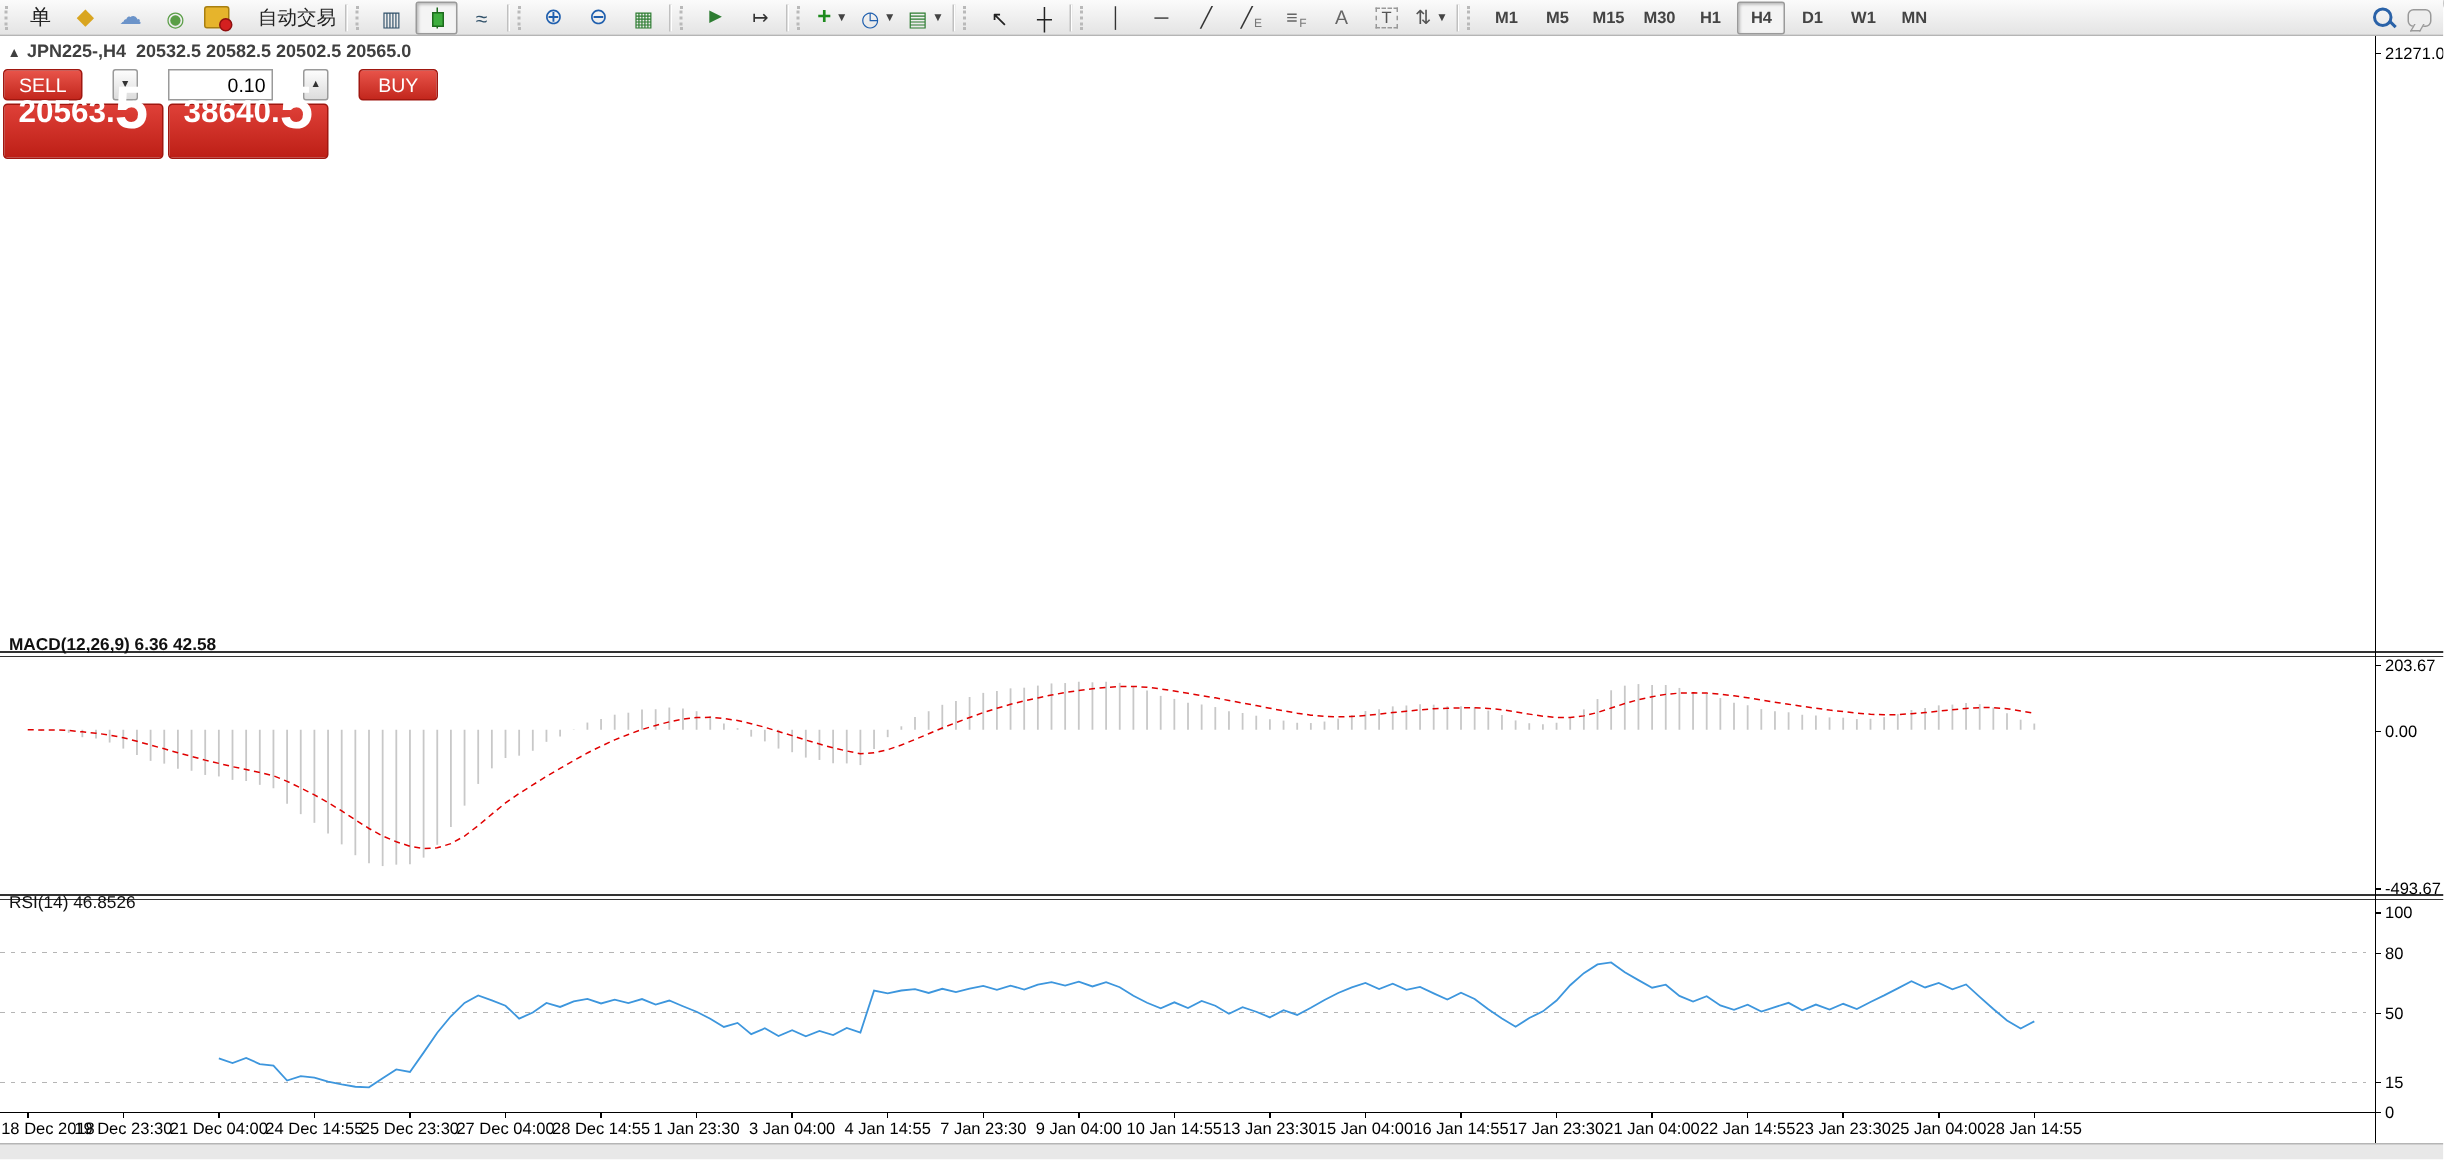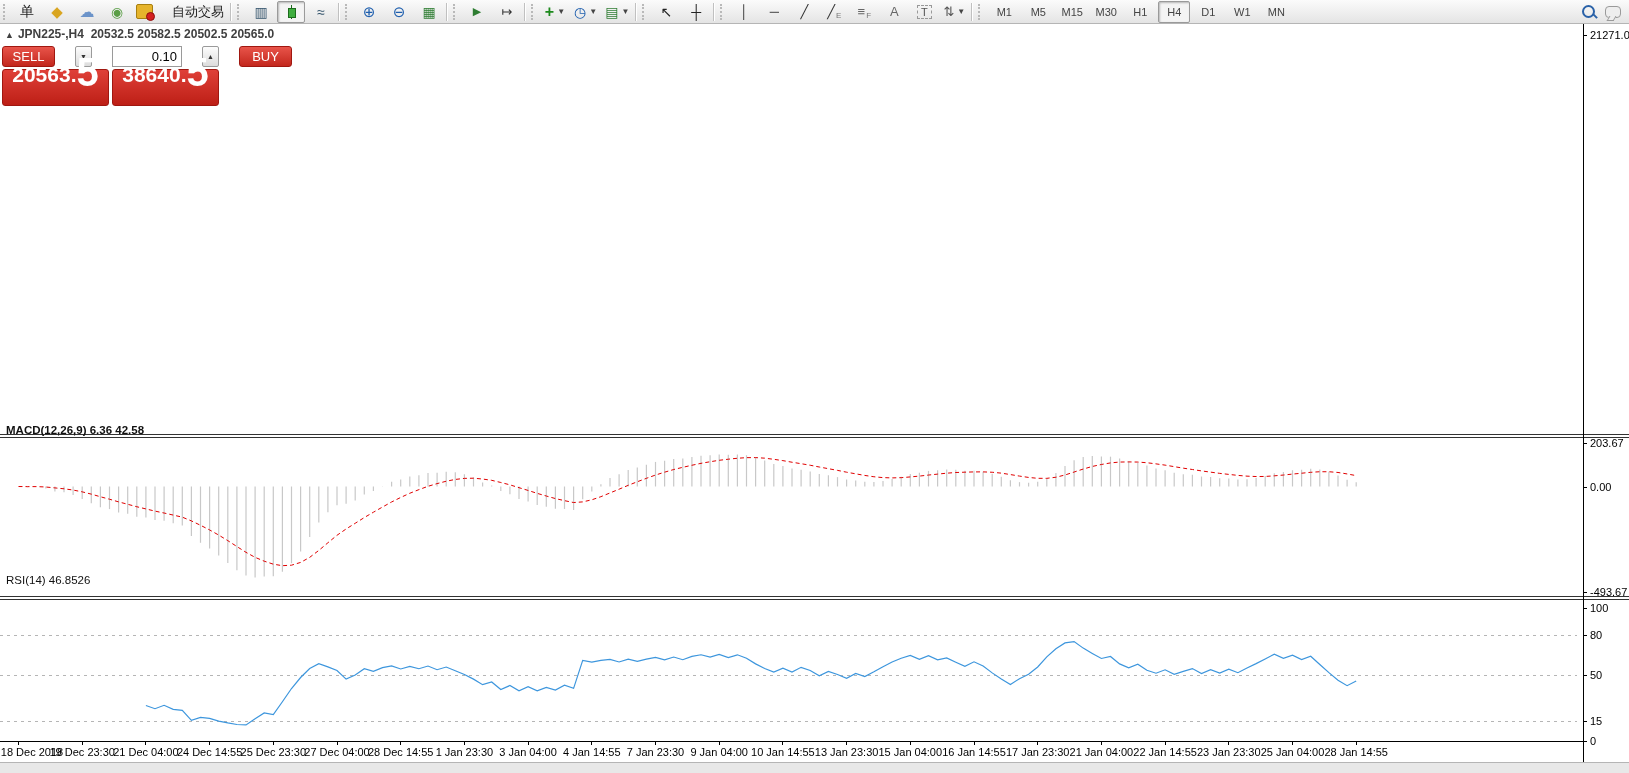--- a/index.html
+++ b/index.html
@@ -10,40 +10,40 @@
     display:flex;align-items:center;z-index:10;}
   .tb-grip{width:4px;height:16px;margin:0 3px;border-left:2px dotted #b9b9b9;}
   .tb-sep{width:1px;height:18px;background:#c0c0c0;margin:0 2px;border-right:1px solid #fff;}
   .tb-btn{height:20px;min-width:22px;display:inline-flex;align-items:center;justify-content:center;
     margin:0 1px;border:1px solid transparent;border-radius:2px;font-size:13px;color:#333;
     cursor:default;position:relative;padding:0 2px;}
   .tb-btn.pressed{background:#f4f4f4;border:1px solid #9a9a9a;box-shadow:inset 1px 1px 2px rgba(0,0,0,.25);}
   .tb-btn .glyph{line-height:1;}
   .tb-btn .sub{font-size:8px;color:#777;margin-left:1px;margin-top:8px;}
   .tb-btn .dd{font-size:8px;color:#444;margin-left:3px;}
-  .tb-btn.tf{font-size:11px;color:#444;min-width:26px;font-weight:normal;}
+  .tb-btn.tf{font-size:11px;color:#444;min-width:26px;font-weight:bold;}
   .tb-text{font-size:14px;color:#222;}
   .tb-label{font-size:13px;color:#222;margin-left:19px;}
   .icon-candle{display:inline-block;width:9px;height:14px;position:relative;}
   .icon-candle::before{content:"";position:absolute;left:4px;top:0;width:1px;height:14px;background:#1d6b1d;}
   .icon-candle::after{content:"";position:absolute;left:1px;top:3px;width:6px;height:8px;background:#3fae3f;border:1px solid #1d6b1d;}
   .icon-autotrade{display:inline-block;width:15px;height:13px;position:relative;background:#e6b42c;border:1px solid #a87f10;border-radius:2px;}
   .icon-autotrade::after{content:"";position:absolute;right:-3px;bottom:-3px;width:7px;height:7px;background:#d42020;border:1px solid #8e0f0f;border-radius:50%;}
   .icon-boxT{border:1px dashed #999;padding:0 3px;font-size:11px;color:#555;}
   #toolbar-right{position:absolute;right:8px;top:0;height:23px;display:flex;align-items:center;gap:10px;z-index:11;}
   .icon-search{display:inline-block;width:9px;height:9px;border:2px solid #2a62a8;border-radius:50%;position:relative;}
   .icon-search::after{content:"";position:absolute;left:8px;top:8px;width:6px;height:2px;background:#2a62a8;transform:rotate(45deg);}
   .icon-chat{display:inline-block;width:14px;height:10px;background:#eee;border:1px solid #9a9a9a;border-radius:4px;position:relative;}
   .icon-chat::after{content:"";position:absolute;left:2px;top:9px;width:5px;height:4px;background:#eee;border:1px solid #9a9a9a;border-top:none;transform:skewX(-30deg);}
   
   #chart-svg{position:absolute;left:0;top:0;z-index:1;}
   #symbol-title{position:absolute;left:5px;top:27px;font-size:12px;font-weight:bold;color:#404040;z-index:4;}
   #symbol-title .mk{font-size:9px;margin-right:4px;}
   #macd-label{position:absolute;left:6px;top:424px;font-size:11.5px;color:#111;z-index:4;font-weight:bold;}
-  #rsi-label{position:absolute;left:6px;top:574px;font-size:11.5px;color:#111;z-index:4;}
+  #rsi-label{position:absolute;left:6px;top:596px;font-size:11.5px;color:#111;z-index:4;}
   #note-text{position:absolute;left:1076px;top:127px;font-size:26px;font-weight:bold;z-index:3;letter-spacing:1px;}
   
   #trade-panel{position:absolute;left:2px;top:46px;width:217px;z-index:6;}
   #tp-row1{display:flex;height:21px;gap:20px;}
   .tp-btn{flex:0 0 51px;background:linear-gradient(#e8544a,#c3271d);border:1px solid #a01710;border-radius:3px;
     color:#fff;font-size:13px;display:flex;align-items:center;justify-content:center;cursor:pointer;}
   .tp-spin{flex:0 0 15px;background:linear-gradient(#fdfdfd,#dcdcdc);border:1px solid #9a9a9a;border-radius:2px;
     font-size:7px;color:#333;display:flex;align-items:center;justify-content:center;cursor:pointer;}
   #volume-input{flex:1 1 auto;width:60px;border:1px solid #9a9a9a;font-size:13px;text-align:right;padding:0 4px;
     font-family:"Liberation Sans",sans-serif;}

